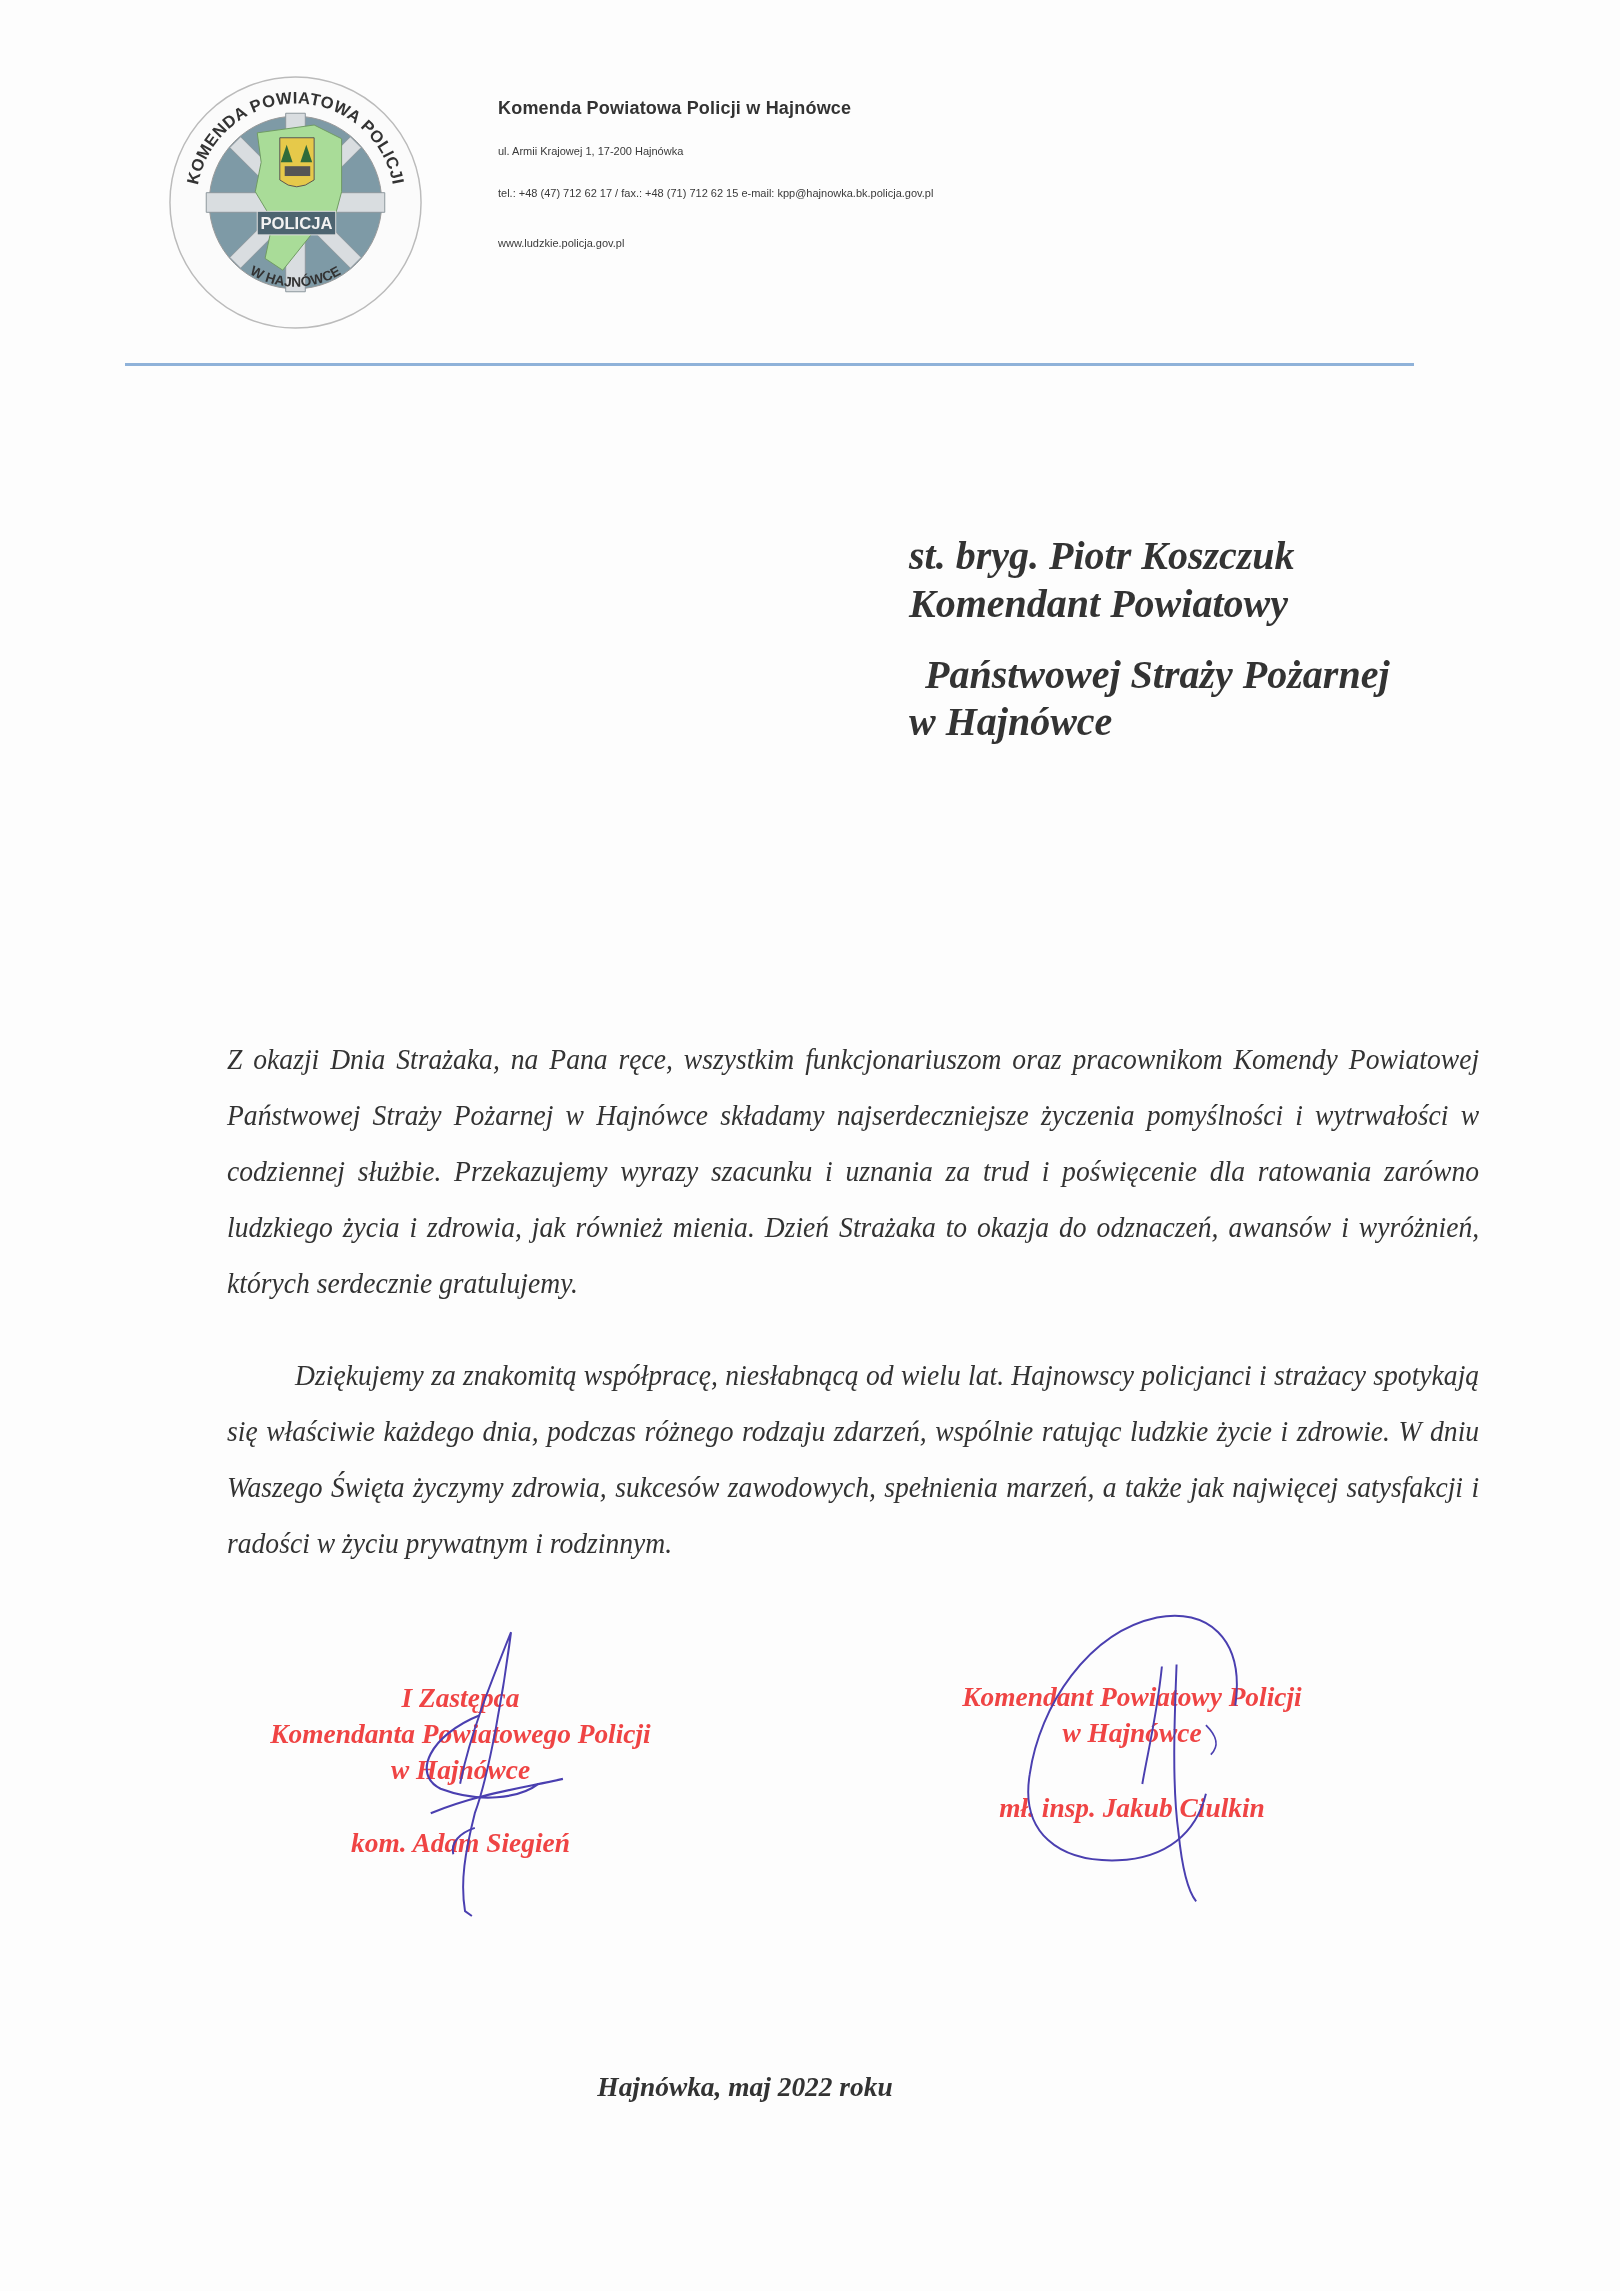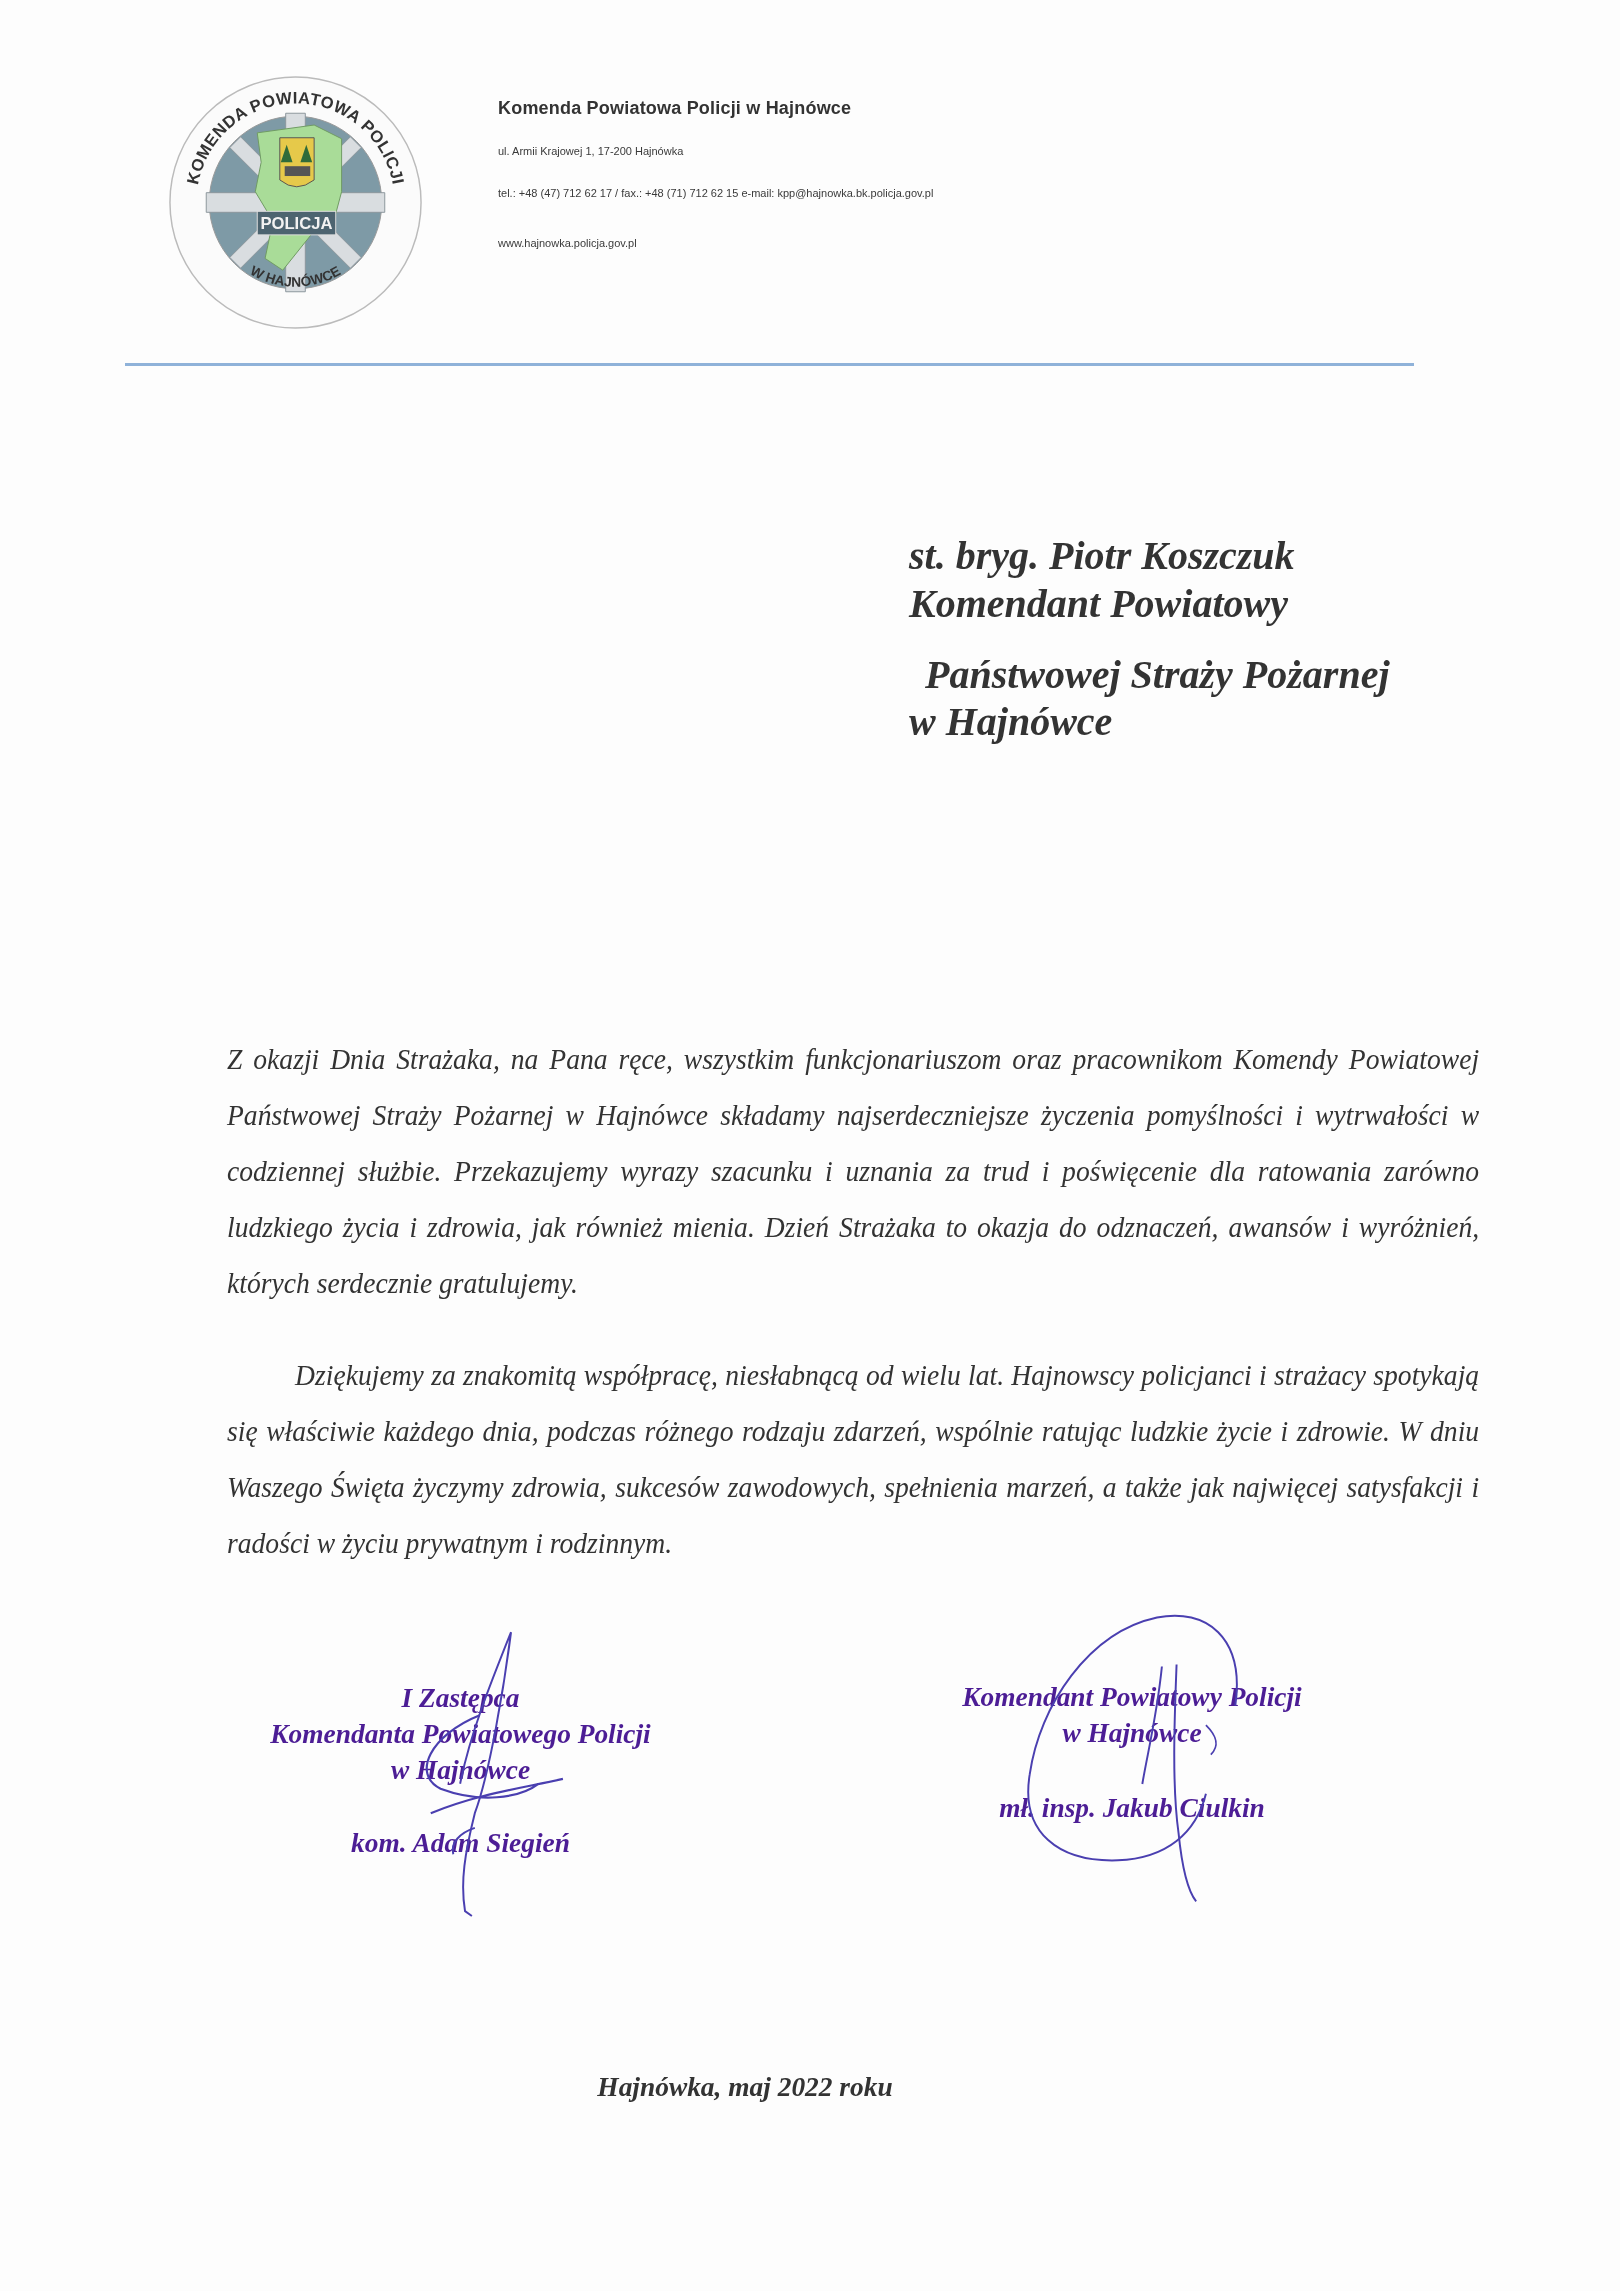--- a/index.html
+++ b/index.html
@@ -23,21 +23,21 @@
   .a2 { top: 580px; }
   .a3 { top: 651px; margin-left: 16px; }
   .a4 { top: 698px; }
 
   
   .para { left: 227px; width: 1253px; font-size: 30px; font-style: italic; color: #333; line-height: 56px; text-align: justify; transform: scaleX(0.92); transform-origin: left top; }
   #p1 { top: 975px; text-indent: 0; }
   #p2 { top: 1347px; }
 
   
-  .sig { font-size: 27.4px; font-style: italic; font-weight: bold; color: #4c1d95; text-align: center; white-space: nowrap; line-height: 36px; }
+  .sig { font-size: 27.4px; font-style: italic; font-weight: bold; color: #ef4444; text-align: center; white-space: nowrap; line-height: 36px; }
   #sig-left { left: 235px; top: 1680px; width: 451px; }
   #sig-right { left: 926px; top: 1679px; width: 412px; }
   .sig .name { margin-top: 37px; }
   .signature-svg { position: absolute; }
   #date { left: 549px; top: 2072px; width: 392px; text-align: center; font-size: 27.4px; font-style: italic; font-weight: bold; color: #333; }
 </style>
 </head>
 <body>
 
 <svg id="logo" class="abs" viewBox="0 0 262 262">
@@ -68,21 +68,21 @@
     <textPath href="#arcTop" startOffset="50%" text-anchor="middle" data-bind="letterhead.logo.ring_text_top">KOMENDA POWIATOWA POLICJI</textPath>
   </text>
   <text font-family="Liberation Sans, sans-serif" font-weight="bold" font-size="14" fill="#333">
     <textPath href="#arcBottom" startOffset="50%" text-anchor="middle" data-bind="letterhead.logo.ring_text_bottom">W HAJNÓWCE</textPath>
   </text>
 </svg>
 
 <div class="abs sans org-name" data-bind="letterhead.organization">Komenda Powiatowa Policji w Hajnówce</div>
 <div class="abs sans org-line l1" data-bind="letterhead.address">ul. Armii Krajowej 1, 17-200 Hajnówka</div>
 <div class="abs sans org-line l2" data-bind="letterhead.contact">tel.: +48 (47) 712 62 17 / fax.: +48 (71) 712 62 15  e-mail:  kpp@hajnowka.bk.policja.gov.pl</div>
-<div class="abs sans org-line l3" data-bind="letterhead.website">www.hajnowka.policja.gov.pl</div>
+<div class="abs sans org-line l3" data-bind="letterhead.website">www.ludzkie.policja.gov.pl</div>
 <div class="abs rule"></div>
 
 <div class="abs serif addr a1" data-bind="addressee.name">st. bryg. Piotr Koszczuk</div>
 <div class="abs serif addr a2" data-bind="addressee.title_lines.0">Komendant Powiatowy</div>
 <div class="abs serif addr a3" data-bind="addressee.title_lines.1">Państwowej Straży Pożarnej</div>
 <div class="abs serif addr a4" data-bind="addressee.title_lines.2">w Hajnówce</div>
 
 <div class="abs serif para" id="p1" style="width:1361px;">
   <span style="display:inline-block;width:0px;"></span><span data-bind="body.paragraphs.0" style="display:block;text-indent:0;">Z okazji Dnia Strażaka, na Pana ręce, wszystkim funkcjonariuszom oraz pracownikom Komendy Powiatowej Państwowej Straży Pożarnej w Hajnówce składamy najserdeczniejsze życzenia pomyślności i wytrwałości w codziennej służbie. Przekazujemy wyrazy szacunku i uznania za trud i poświęcenie dla ratowania zarówno ludzkiego życia i zdrowia, jak również mienia. Dzień Strażaka to okazja do odznaczeń, awansów i wyróżnień, których serdecznie gratulujemy.</span>
 </div>

